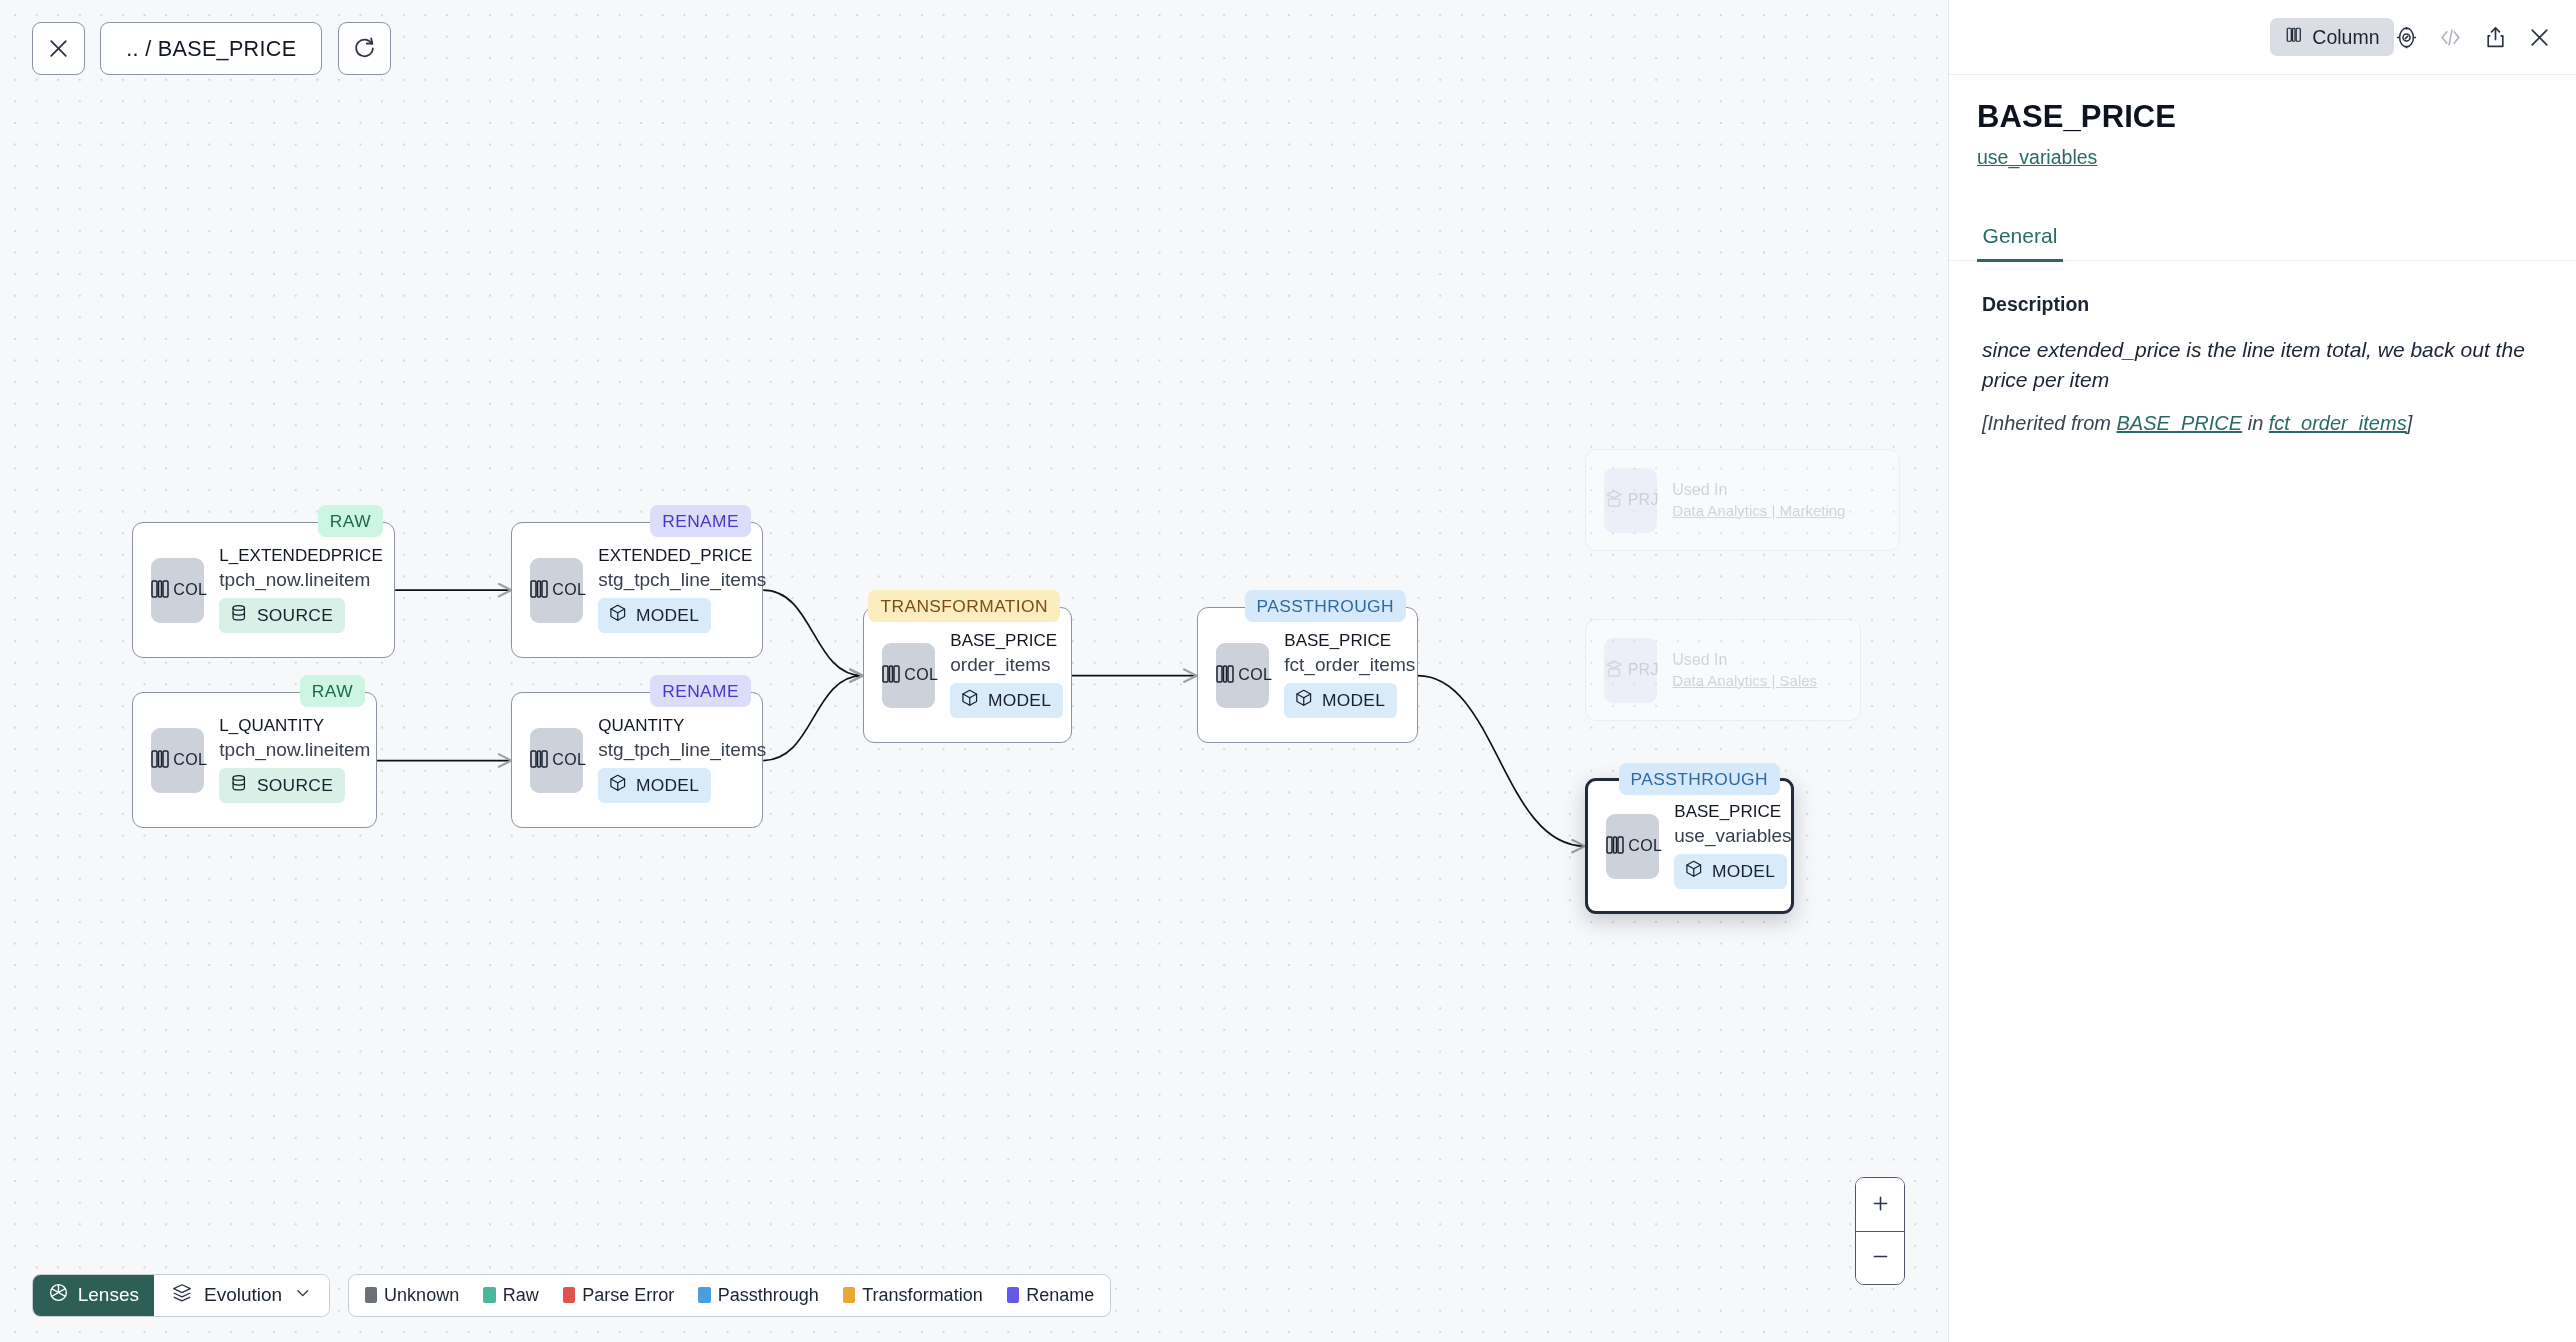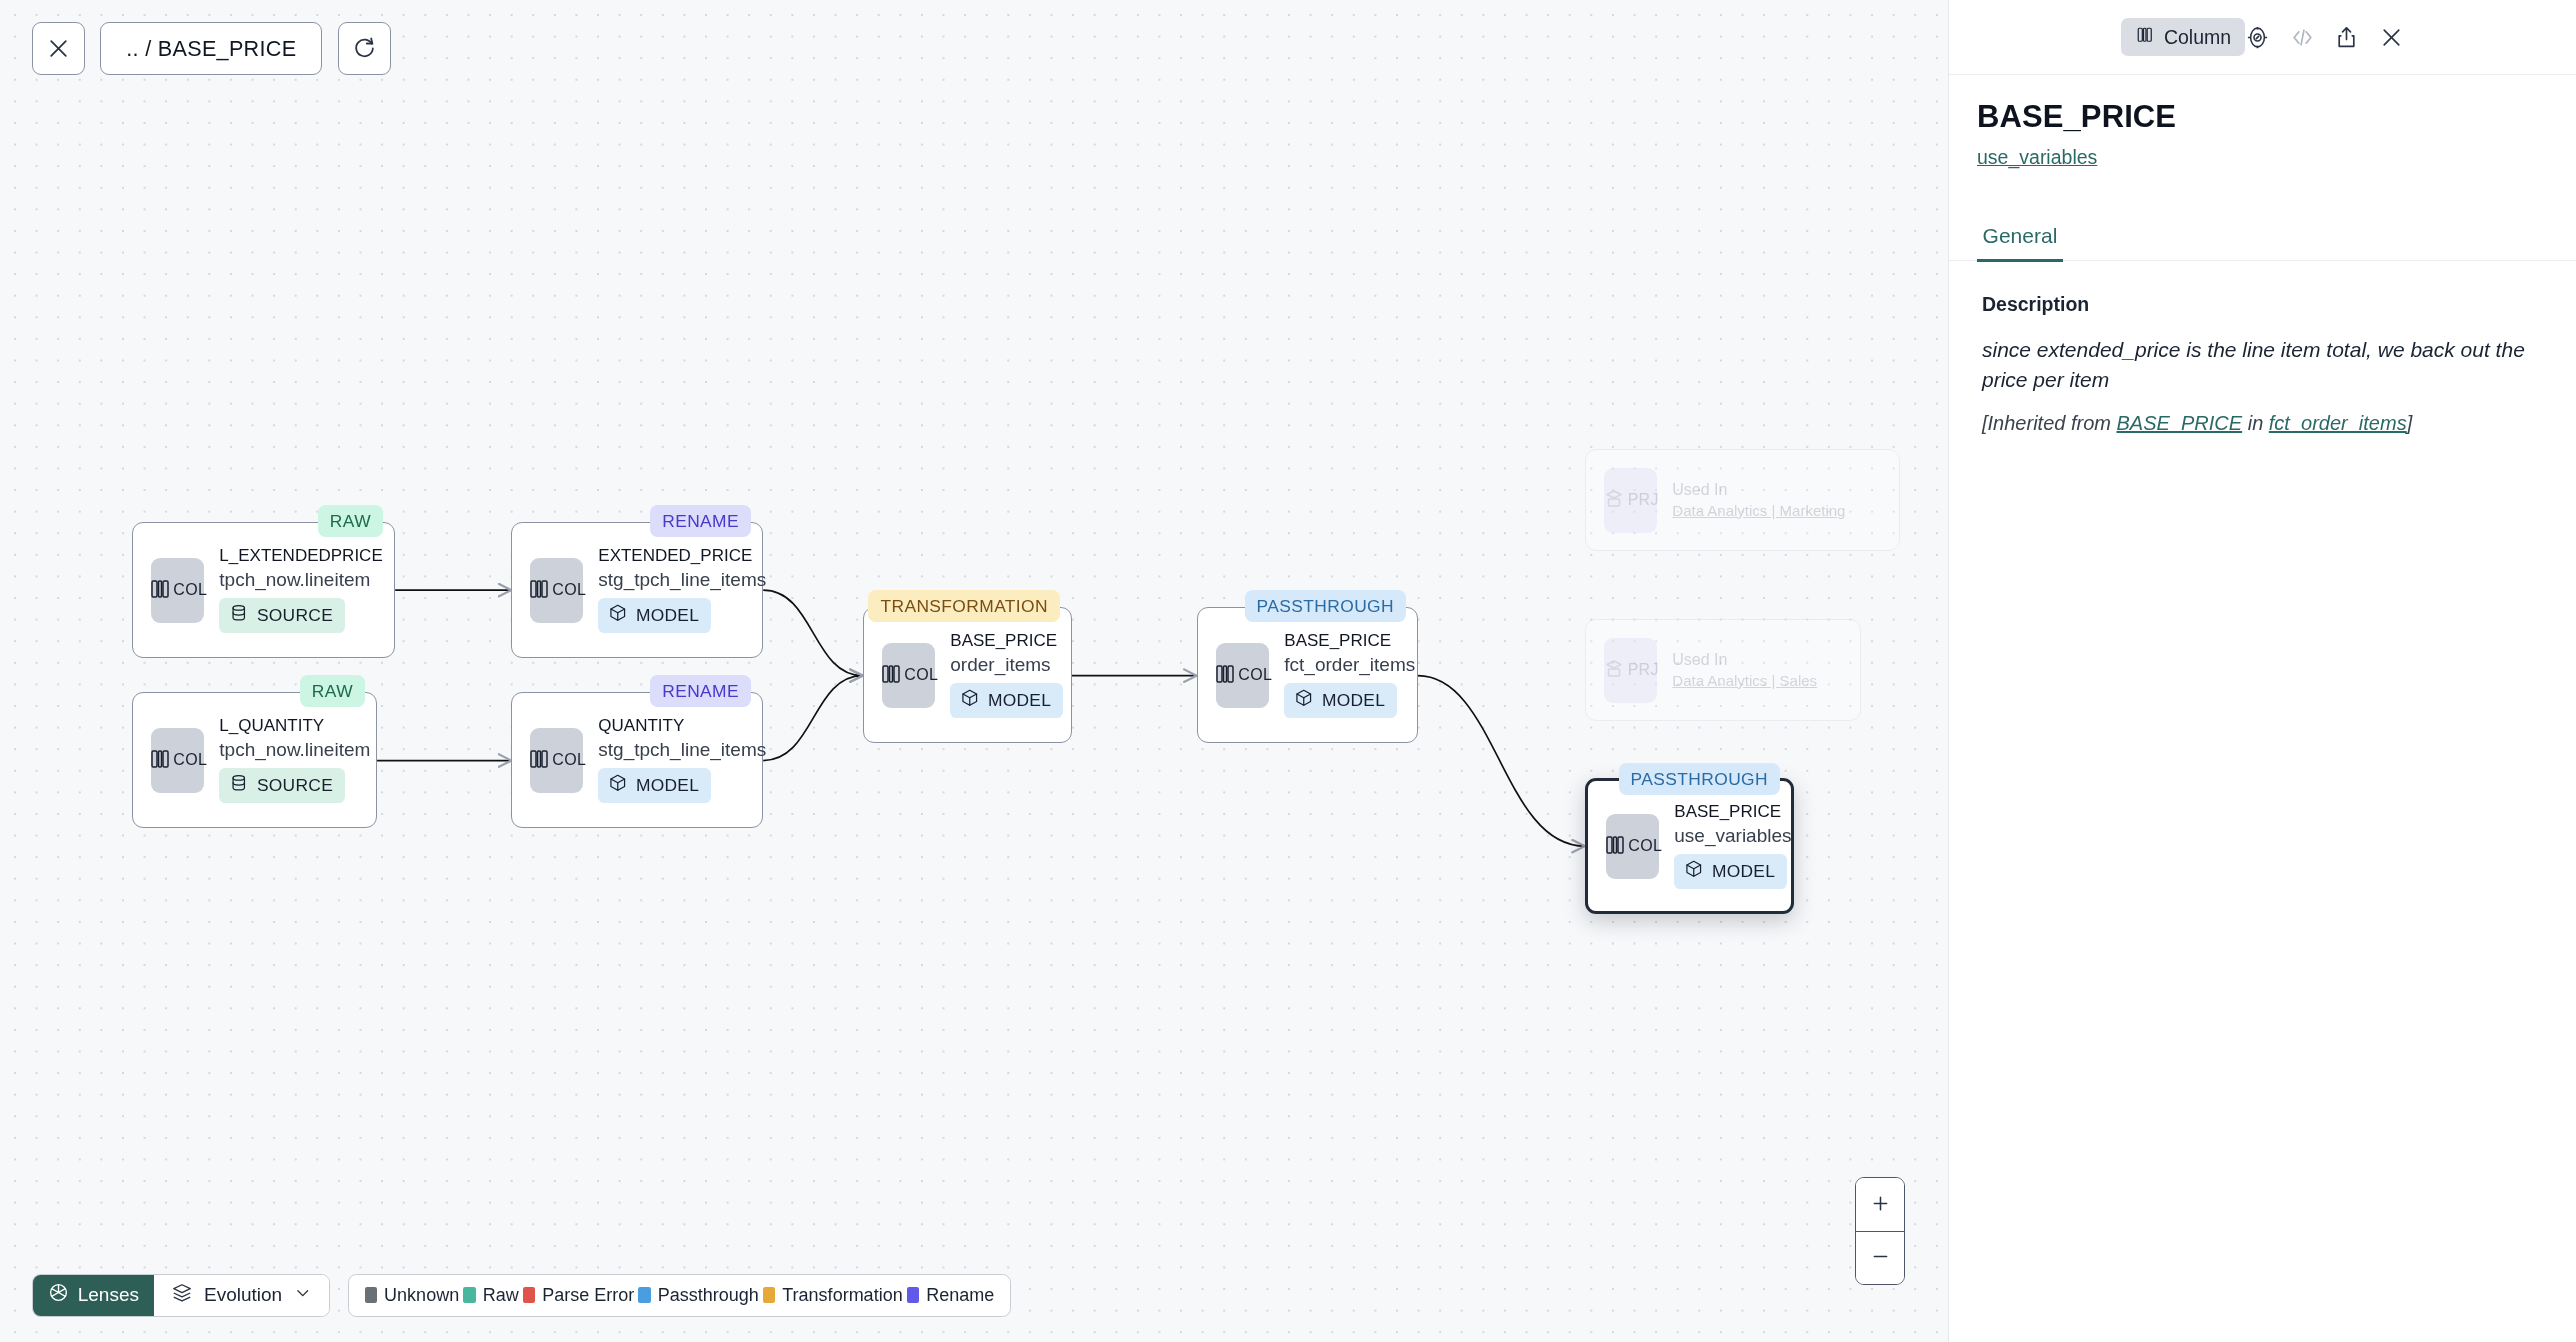--- a/index.html
+++ b/index.html
@@ -111,34 +111,34 @@
   }
   .lenses-btn {
     background: #2d5f56; color: #ffffff; display: flex; align-items: center; gap: 8.4px;
     padding: 0 15.3px; font-size: 19px; cursor: pointer;
   }
   .evolution-btn {
     background: #ffffff; color: #1b2433; display: flex; align-items: center; gap: 11px;
     padding: 0 16.7px; font-size: 19px; cursor: pointer;
   }
   .legend {
-    display: flex; align-items: center; gap: 4px; height: 43px;
+    display: flex; align-items: center; gap: 24px; height: 43px;
     border: 1.1px solid #c8ccd4; border-radius: 8.4px; background: #fff; padding: 0 15.3px;
   }
   .legend-item { display: flex; align-items: center; gap: 7px; font-size: 18px; color: #1b2433; white-space: nowrap; }
   .legend-sw { width: 12.5px; height: 16.7px; border-radius: 2.1px; flex: none; }
 
   
   #panel {
     position: absolute; left: 1948px; top: 0; width: 628px; height: 1343px;
     background: #ffffff; border-left: 0.7px solid #e4e7ec;
     display: flex; flex-direction: column;
   }
   .panel-top {
-    height: 75px; display: flex; align-items: center; justify-content: center;
+    height: 75px; display: flex; align-items: center; justify-content: flex-end;
     padding: 0 24px; border-bottom: 0.7px solid #e9ecf1;
   }
   .type-badge {
     display: inline-flex; align-items: center; gap: 9px;
     background: #dadde4; border-radius: 7px; padding: 7px 14px;
     font-size: 19.5px; color: #1b2433; cursor: pointer;
   }
   .panel-actions { display: flex; align-items: center; gap: 19.5px; }
   .panel-actions .pa { cursor: pointer; display: flex; align-items: center; }
   .panel-body { padding: 24px 28px 0 28px; }

